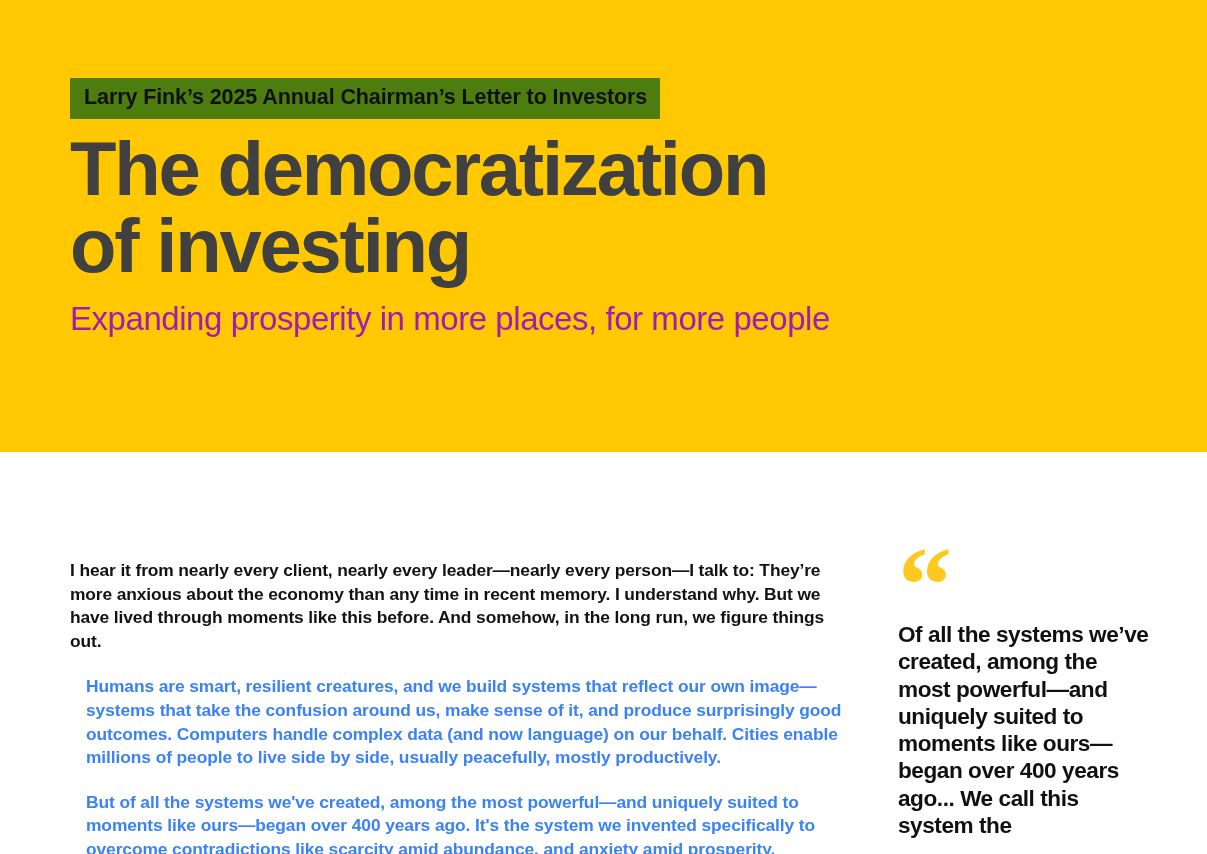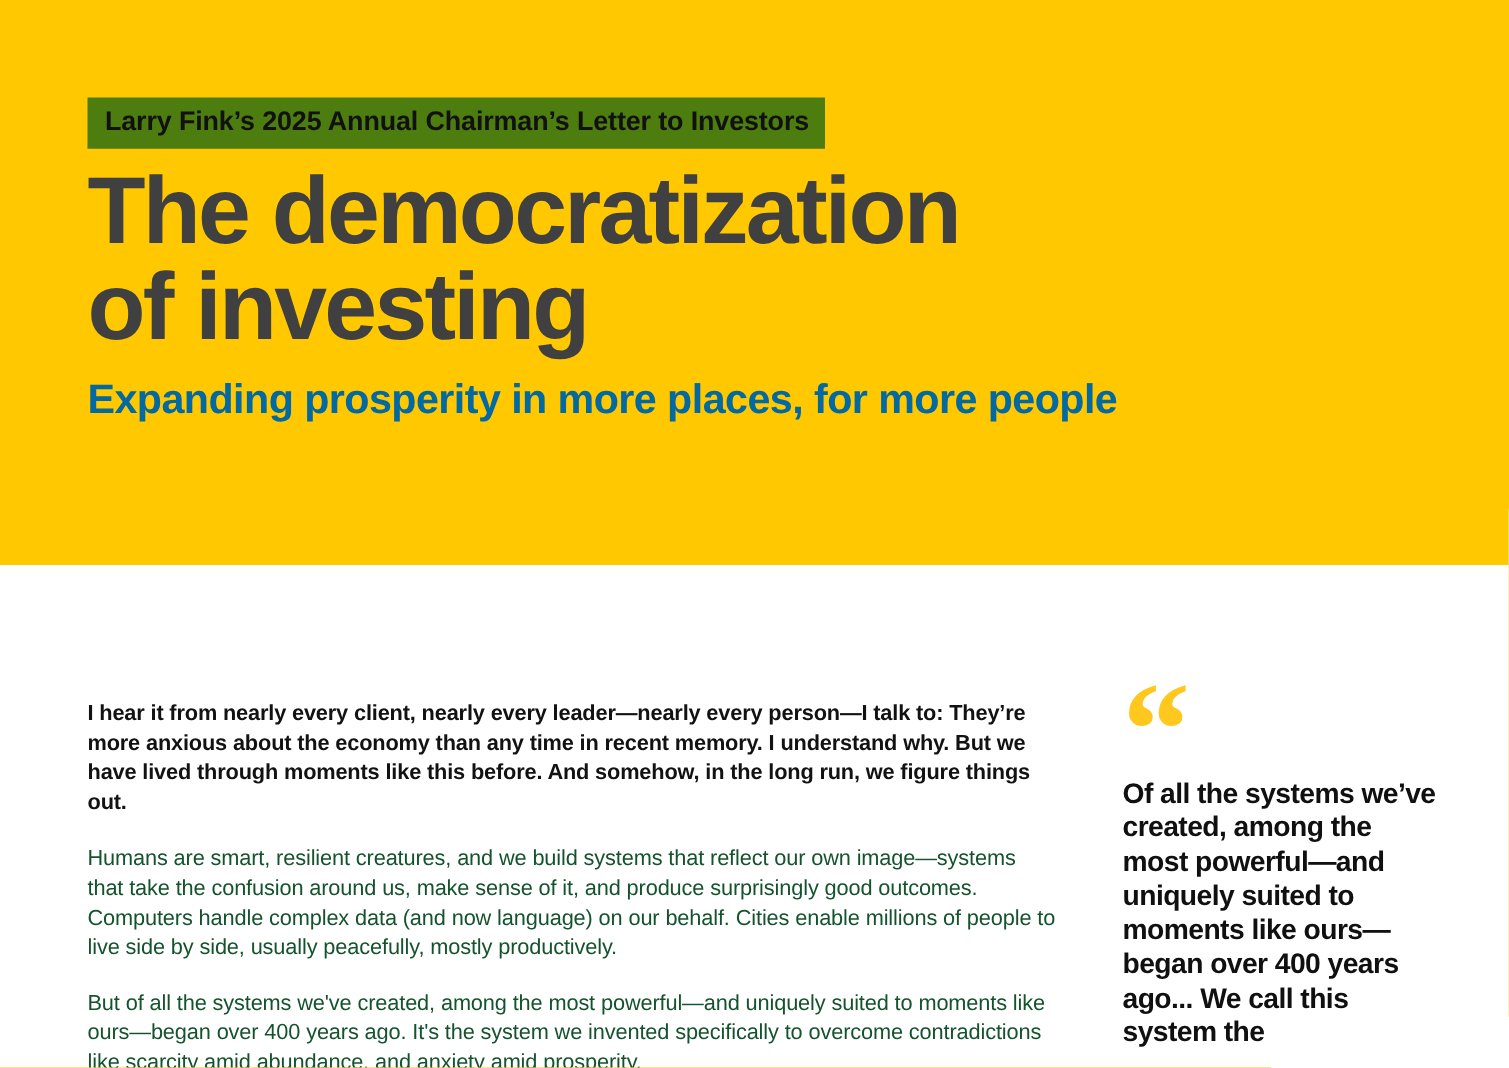--- a/index.html
+++ b/index.html
@@ -64,23 +64,23 @@
     letter-spacing: -2.2px;
     white-space: pre-line;
   }
 
   .subtitle {
     position: absolute;
     left: 70px;
     top: 300px;
     width: 1050px;
     margin: 0;
-    color: #0369a1;
+    color: #a21caf;
     font-size: 33px;
-    font-weight: bold;
+    font-weight: normal;
     line-height: 38px;
     letter-spacing: -0.45px;
   }
 
   
   .content {
     position: absolute;
     left: 0;
     top: 452px;
     width: 1207px;
@@ -97,24 +97,24 @@
   .lede {
     margin: 0 0 22px 0;
     color: #121212;
     font-size: 17.4px;
     font-weight: bold;
     line-height: 23.6px;
     letter-spacing: -0.12px;
   }
 
   .para {
-    margin: 0 0 21px 0;
-    color: #14532d;
+    margin: 0 0 21px 16px;
+    color: #3b82f6;
     font-size: 17.4px;
-    font-weight: normal;
+    font-weight: bold;
     line-height: 23.6px;
     letter-spacing: -0.1px;
   }
 
   .para:last-child {
     margin-bottom: 0;
   }
 
   
   .col-quote {

